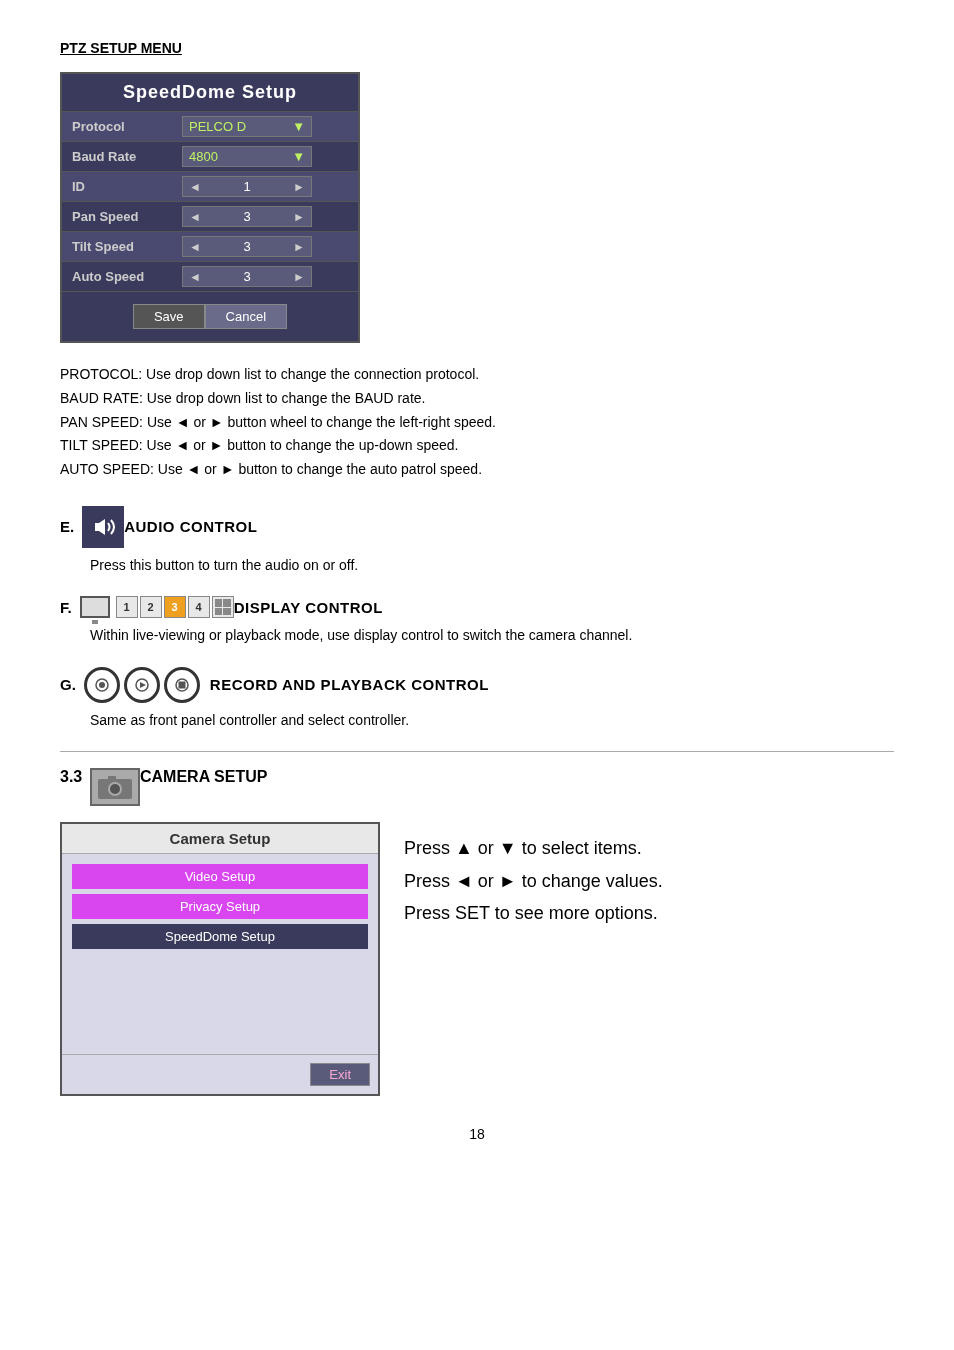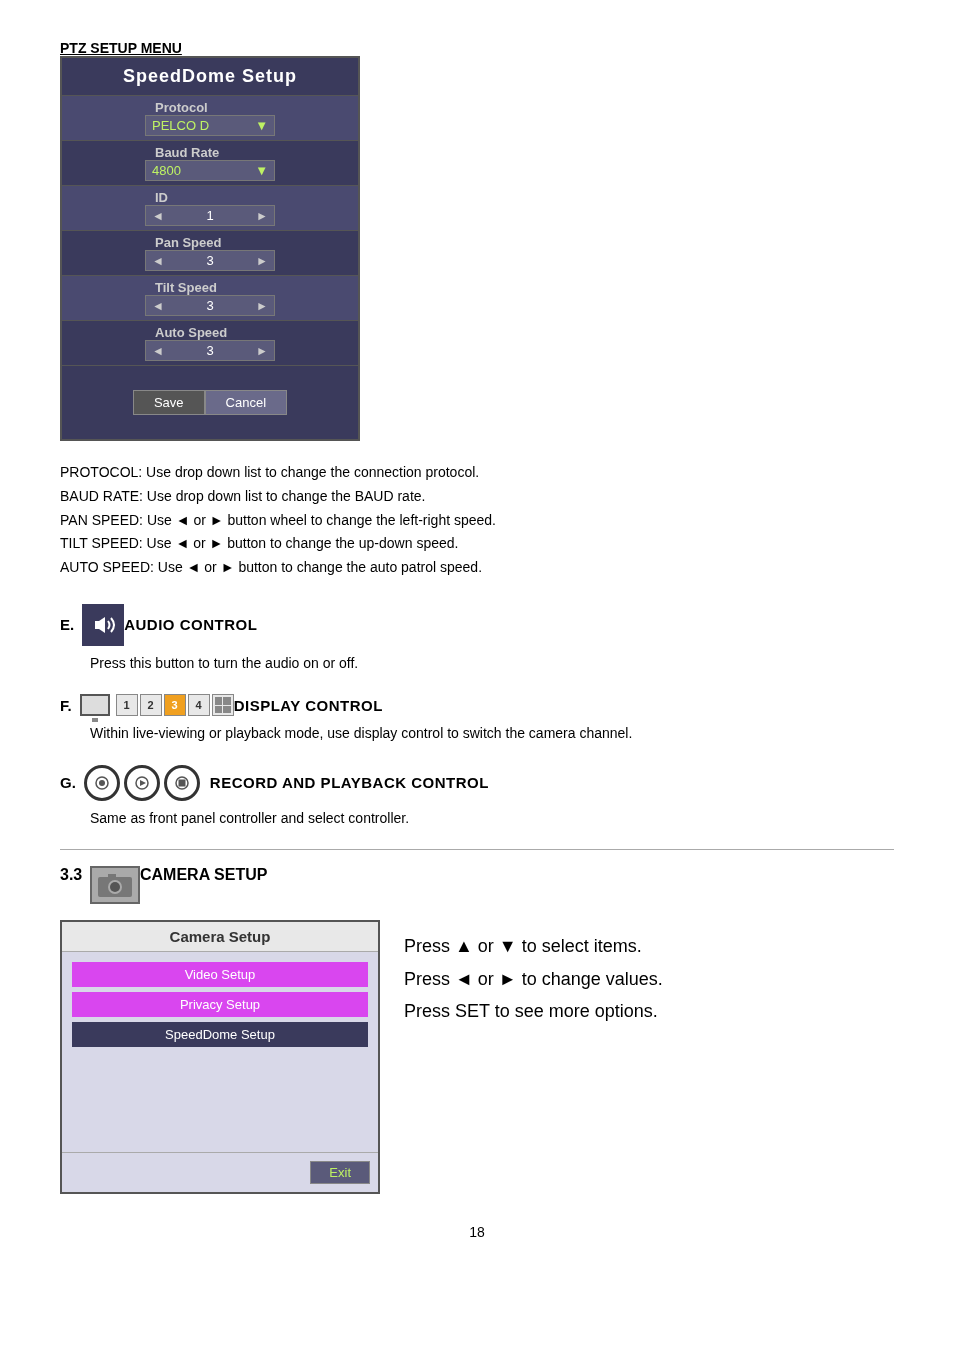--- a/index.html
+++ b/index.html
@@ -10,21 +10,21 @@
       font-family: Arial, sans-serif;
       font-size: 14px;
       color: #000;
       padding: 40px 60px;
     }
 
     
     .section-title {
       font-weight: bold;
       font-size: 14px;
-      margin-bottom: 0;
+      margin-bottom: 16px;
       text-decoration: underline;
     }
 
     .ptz-menu-container {
       display: flex;
       justify-content: flex-start;
       margin-bottom: 20px;
     }
 
     .ptz-menu-box {
@@ -43,21 +43,20 @@
       font-weight: bold;
       padding: 8px 0;
       letter-spacing: 1px;
     }
 
     .ptz-row {
       display: flex;
       align-items: center;
       padding: 4px 10px;
       border-top: 1px solid #555;
-      flex-direction: column;
     }
 
     .ptz-row:nth-child(odd) {
       background: #3a3a5c;
     }
     .ptz-row:nth-child(even) {
       background: #4a4a70;
     }
 
     .ptz-label {
@@ -93,21 +92,21 @@
       padding: 2px 6px;
       min-width: 130px;
       color: #bef264;
       font-size: 13px;
       justify-content: space-between;
     }
 
     .ptz-footer {
       display: flex;
       justify-content: center;
-      padding: 24px;
+      padding: 12px;
       background: #3a3a5c;
       border-top: 1px solid #555;
     }
 
     .ptz-btn {
       background: #555;
       color: #fff;
       border: 1px solid #888;
       padding: 4px 20px;
       font-size: 13px;
@@ -289,21 +288,21 @@
     .cam-menu-footer {
       display: flex;
       justify-content: flex-end;
       padding: 8px;
       background: #d8d8e8;
       border-top: 1px solid #aaa;
     }
 
     .cam-exit-btn {
       background: #5a5a7a;
-      color: #bef264;
+      color: #f9a8d4;
       border: 1px solid #888;
       padding: 3px 18px;
       font-size: 13px;
       cursor: pointer;
     }
 
     .cam-desc {
       font-size: 18px;
       line-height: 1.8;
       padding-top: 10px;

